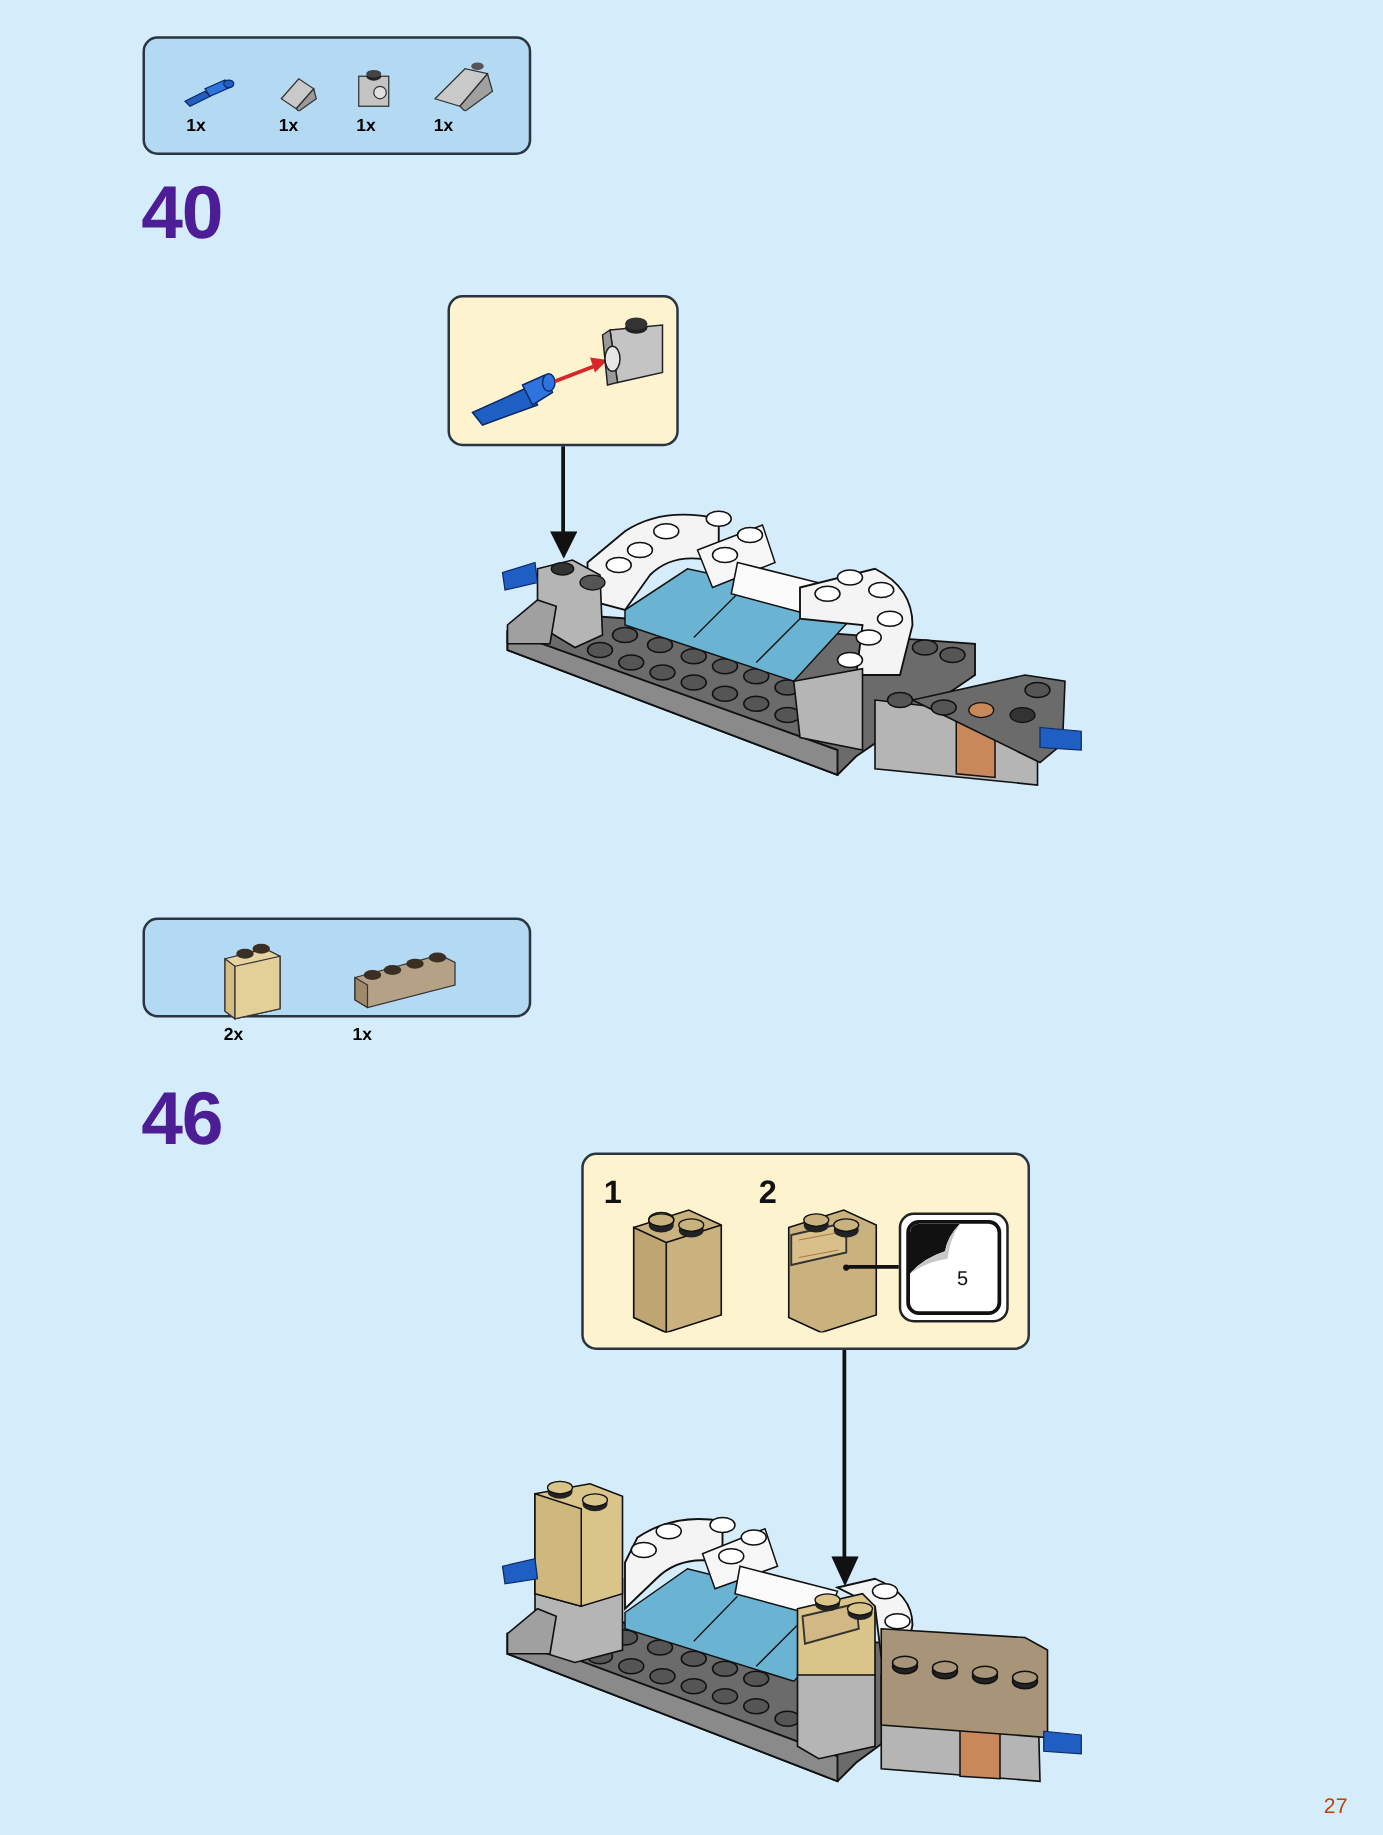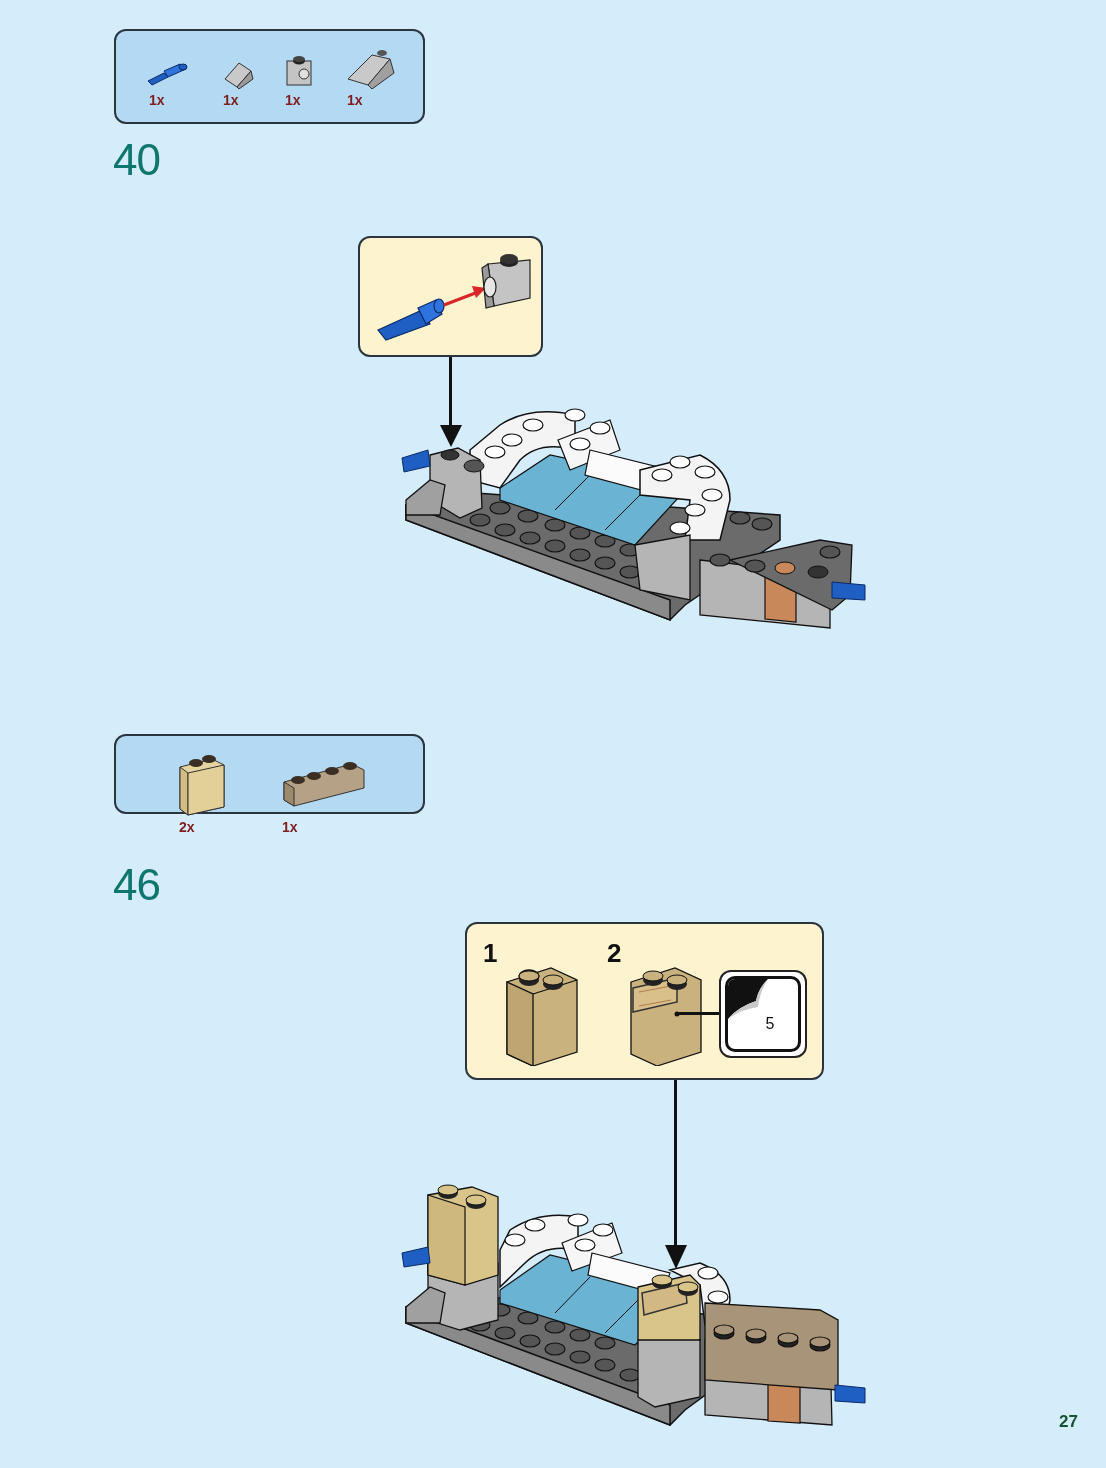--- a/index.html
+++ b/index.html
@@ -18,28 +18,28 @@
   }
   .part {
     position: absolute;
     text-align: left;
   }
   .part svg { display: block; }
   .qty {
     position: absolute;
     font-weight: bold;
     font-size: 14px;
-    color: #7f1d1d;
+    color: #000000;
   }
   .step-num {
     position: absolute;
     font-family: "Liberation Sans", sans-serif;
-    font-weight: normal;
-    font-size: 44px;
-    color: #0f766e;
+    font-weight: bold;
+    font-size: 60px;
+    color: #4c1d95;
     letter-spacing: -1px;
   }
   .callout {
     position: absolute;
     background: #fdf3cf;
     border: 2px solid #2a3540;
     border-radius: 12px;
   }
   .sub-num {
     position: absolute;
@@ -65,24 +65,24 @@
   }
   .sticker-num {
     position: absolute;
     right: 0; left: 14px; bottom: 16px;
     text-align: center;
     font-size: 16px;
     color: #111;
   }
   .page-num {
     position: absolute;
-    right: 28px; bottom: 36px;
-    font-weight: bold;
+    right: 28px; bottom: 13px;
+    font-weight: normal;
     font-size: 17px;
-    color: #14532d;
+    color: #c2410c;
   }
   .arrow-line { position: absolute; background: #111; }
   .model { position: absolute; }
 </style>
 </head>
 <body>
 
 <div class="parts-box" style="left:114px; top:29px; width:311px; height:95px;">
 
   <div class="part" style="left:30px; top:30px;">

